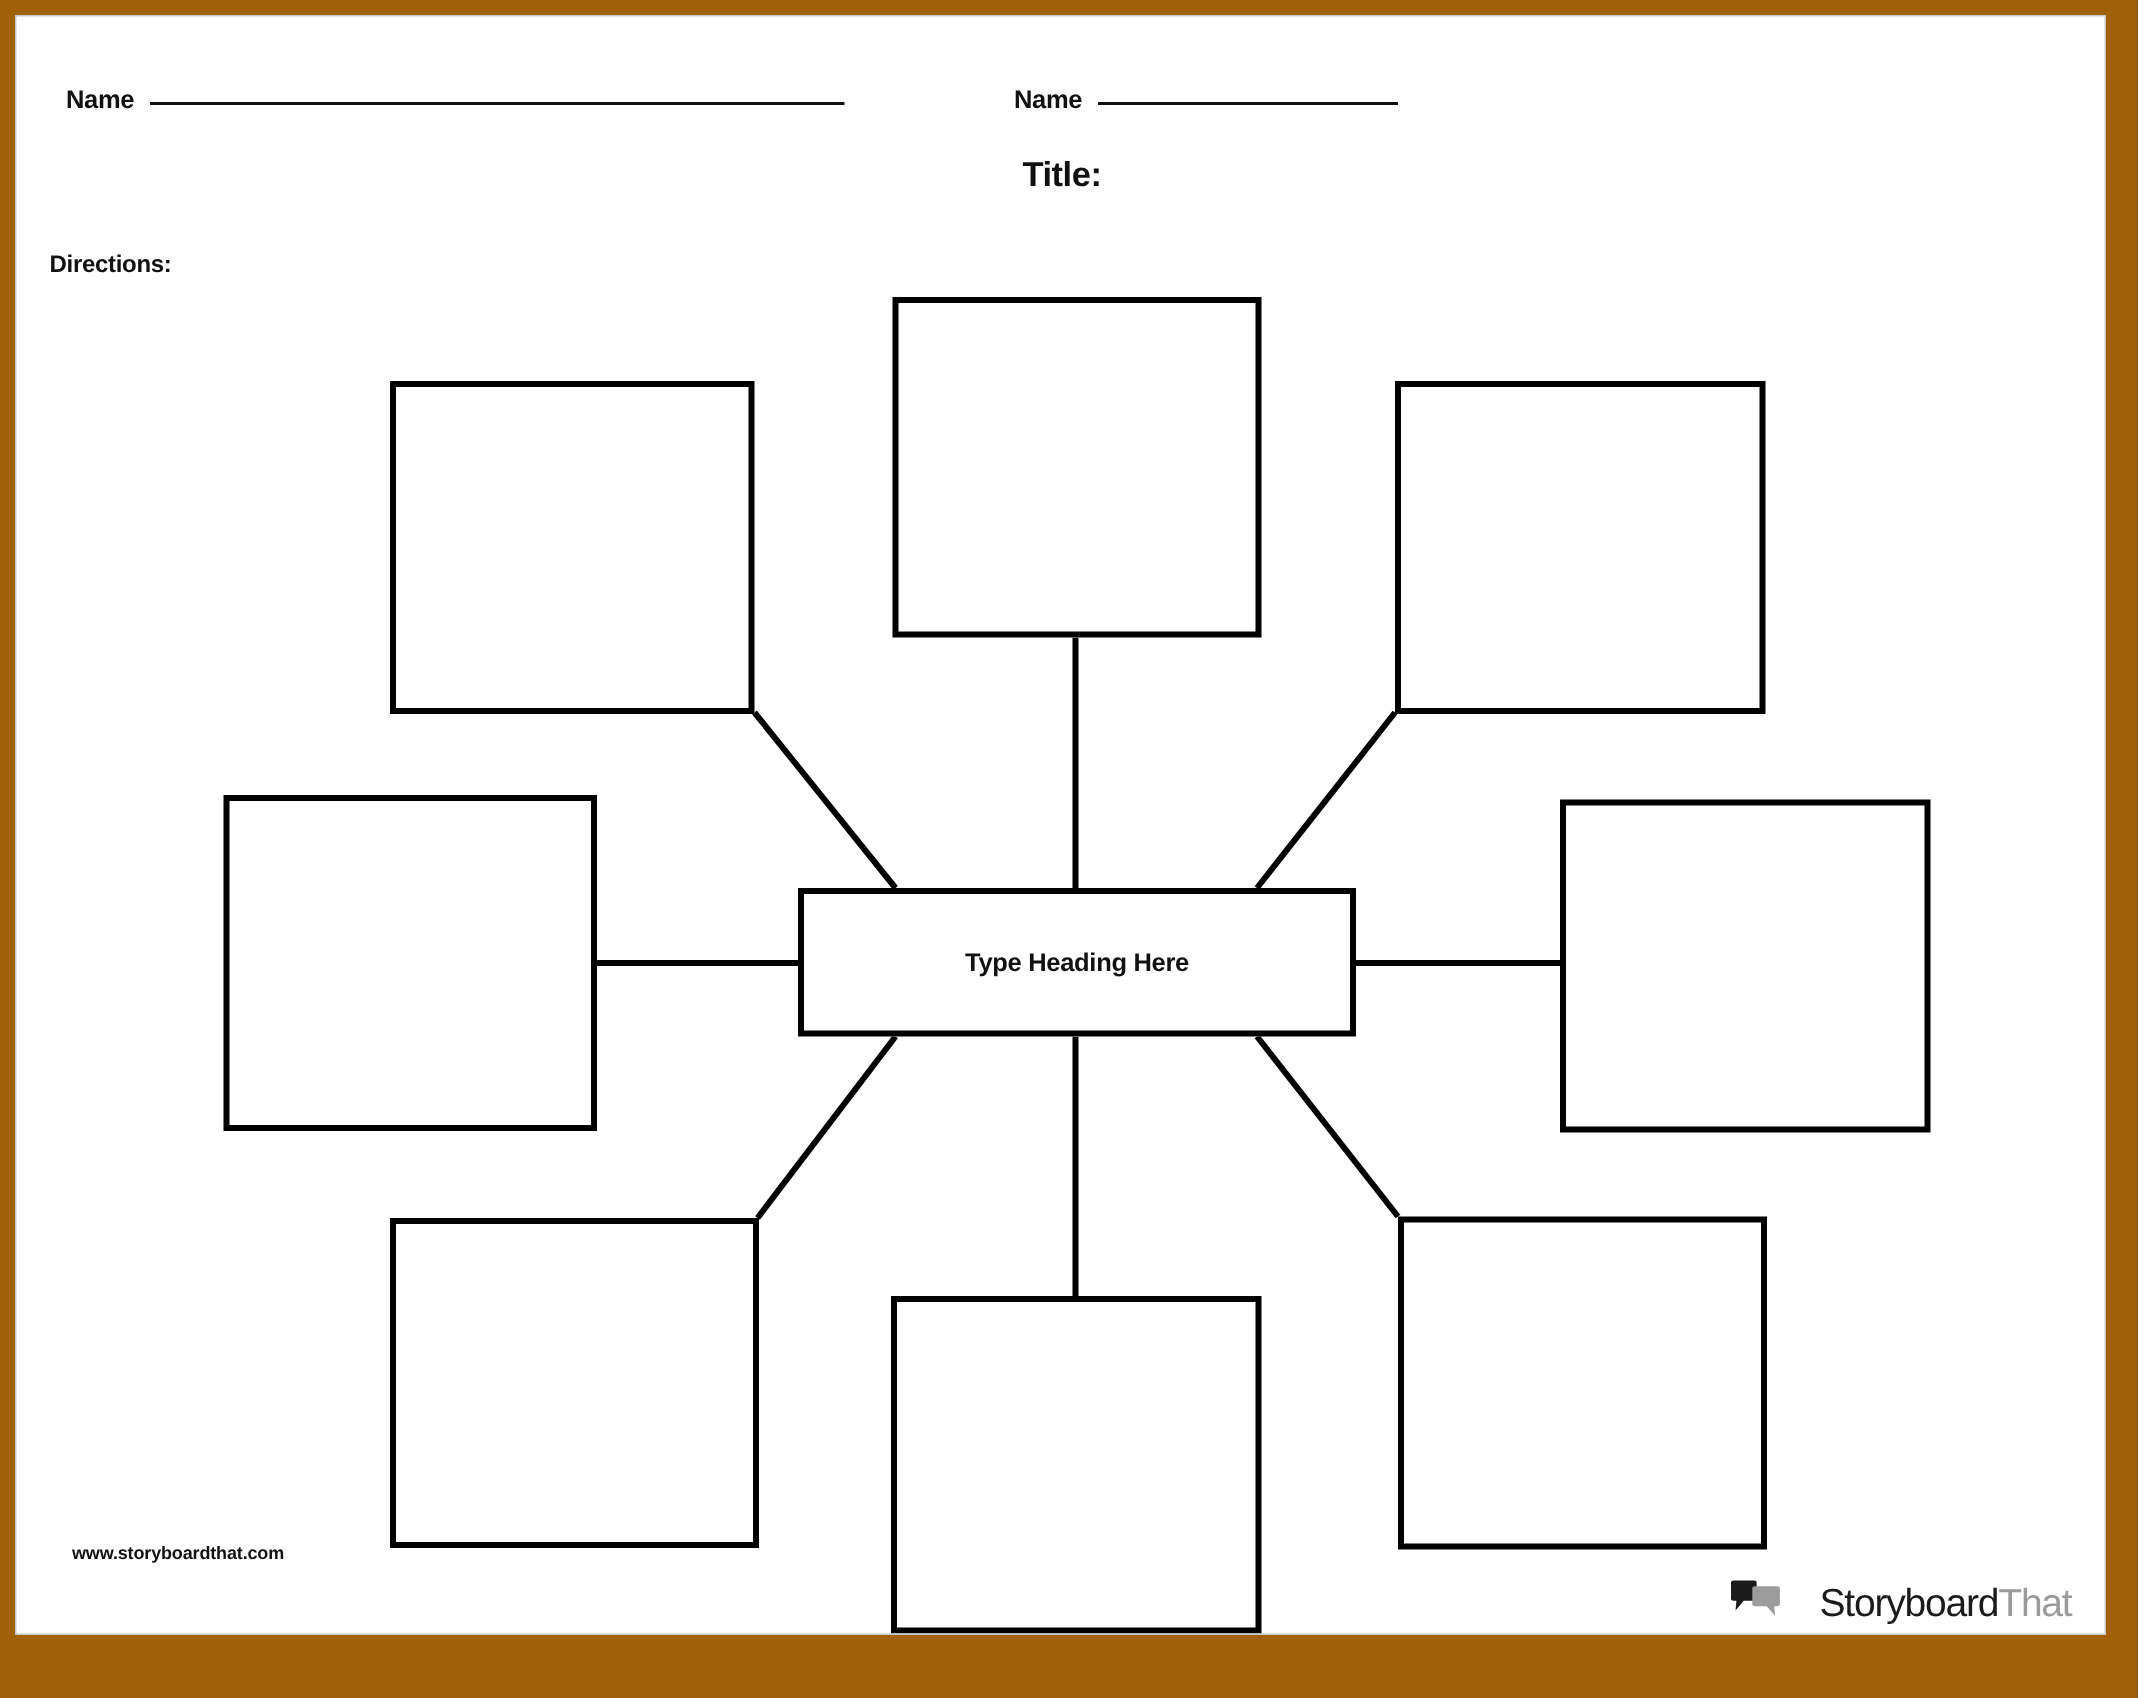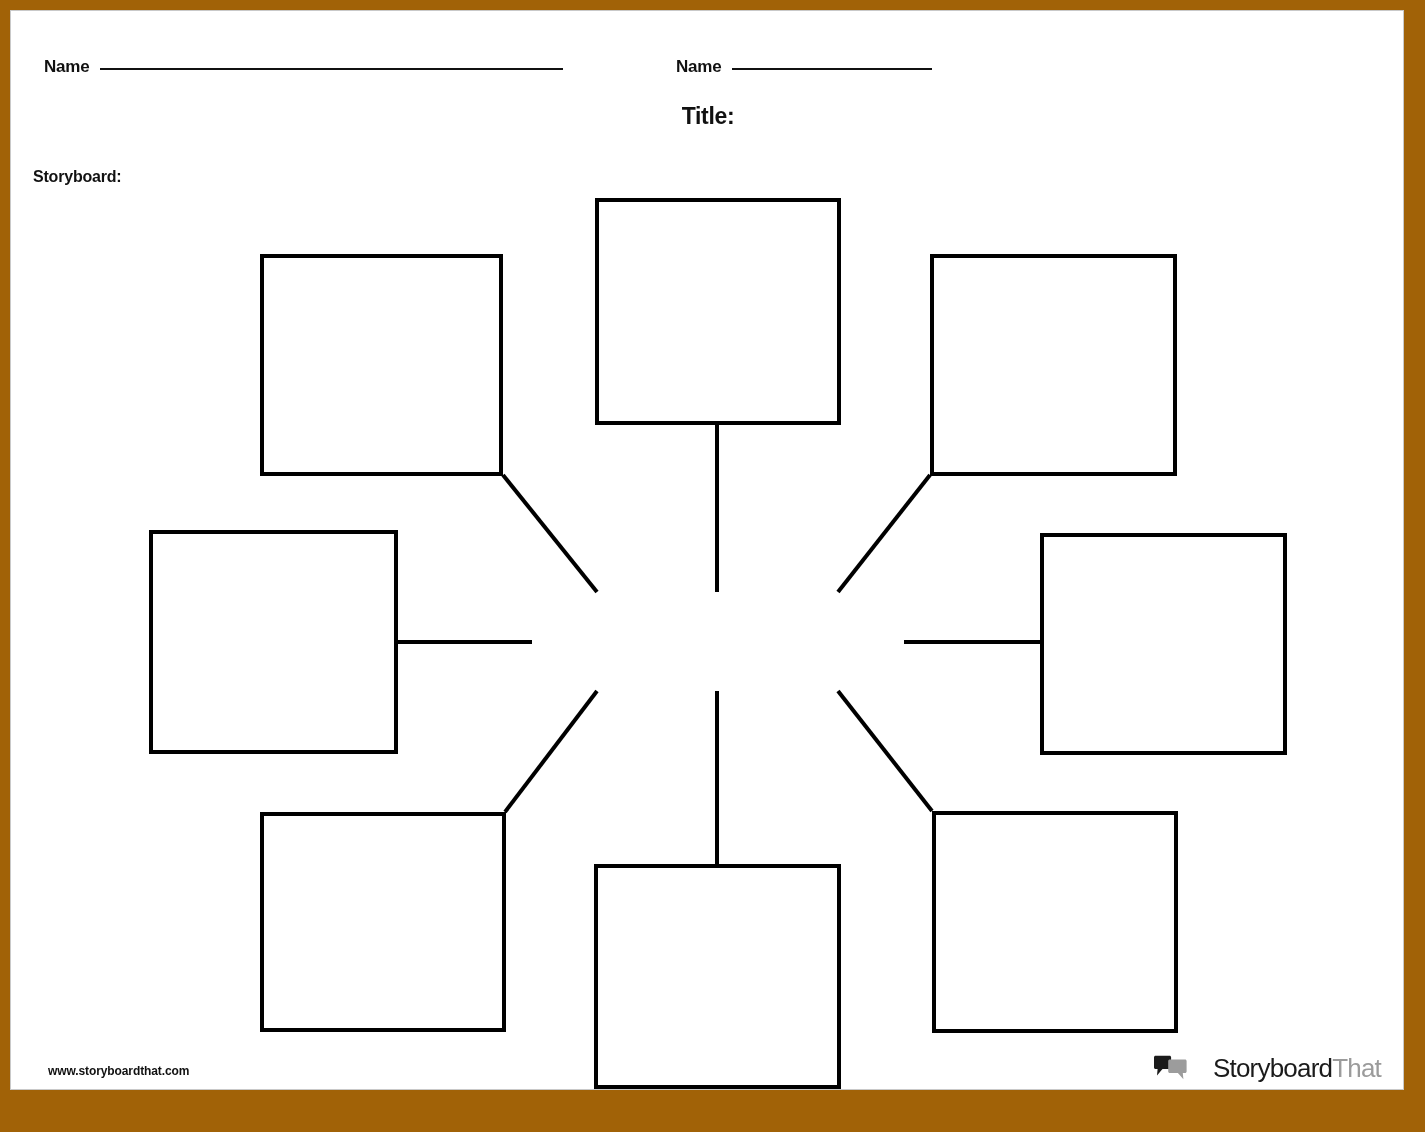--- a/index.html
+++ b/index.html
@@ -122,32 +122,31 @@
   #node-center       { left: 521px;  top: 581px; width: 372px; height: 99px; }
   #node-mid-right    { left: 1029px; top: 522px; width: 247px; height: 222px; }
   #node-bottom-left  { left: 249px;  top: 801px; width: 246px; height: 220px; }
   #node-bottom-center{ left: 583px;  top: 853px; width: 247px; height: 225px; }
   #node-bottom-right { left: 921px;  top: 800px; width: 246px; height: 222px; }
 
   
   #site-url {
     position: absolute;
     left: 37px;
-    top: 1053px;
+    top: 1017px;
     font-size: 12px;
     font-weight: bold;
     letter-spacing: -0.1px;
     color: #111111;
   }
   #brand-logo {
     position: absolute;
     right: 22px;
     top: 1042px;
     display: flex;
-    align-items: center;
     gap: 22px;
   }
   #brand-bubbles {
     position: relative;
     width: 38px;
     height: 27px;
     flex: 0 0 auto;
   }
   #brand-wordmark {
     font-size: 26px;
@@ -170,21 +169,21 @@
 
     <div class="field-row" id="date-row">
       <span class="field-label">Name</span>
       <span class="field-rule"></span>
     </div>
 
     <div id="title-line">
       <span id="title-inner">Title:</span>
     </div>
 
-    <div id="directions-line">Storyboard:</div>
+    <div id="directions-line">Directions:</div>
 
     <div id="diagram">
 
       <svg id="connectors" viewBox="0 0 1392 1078">
         <g stroke="#000000" stroke-width="4" stroke-linecap="butt" fill="none">
 
           <line x1="706" y1="414" x2="706" y2="581"></line>
 
           <line x1="706" y1="680" x2="706" y2="853"></line>
 
@@ -208,20 +207,23 @@
       </div>
 
       <div class="node" id="node-top-right">
         <span class="node-label"></span>
       </div>
 
       <div class="node" id="node-mid-left">
         <span class="node-label"></span>
       </div>
 
+      <div class="node" id="node-center">
+        <span class="node-label">Type Heading Here</span>
+      </div>
 
       <div class="node" id="node-mid-right">
         <span class="node-label"></span>
       </div>
 
       <div class="node" id="node-bottom-left">
         <span class="node-label"></span>
       </div>
 
       <div class="node" id="node-bottom-center">

